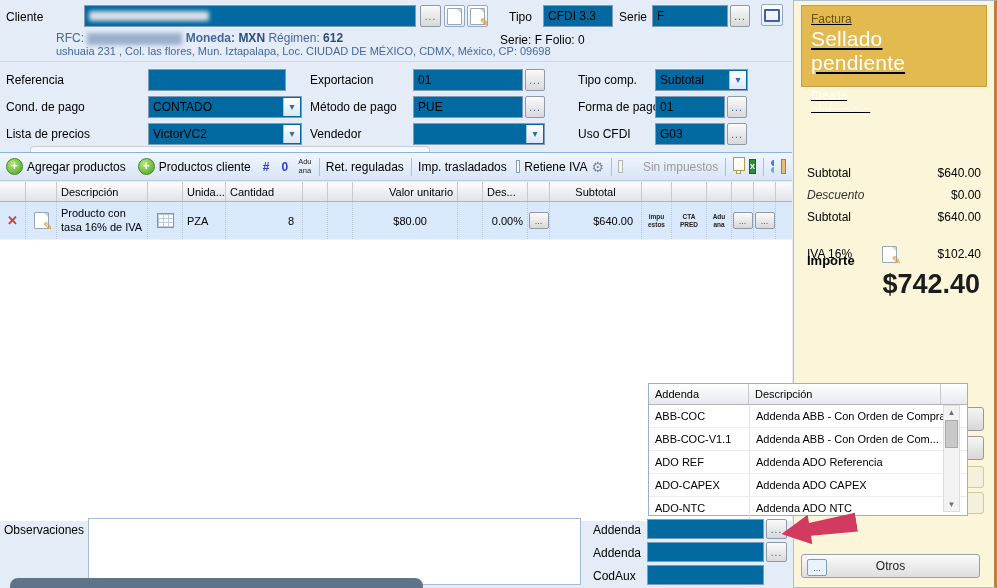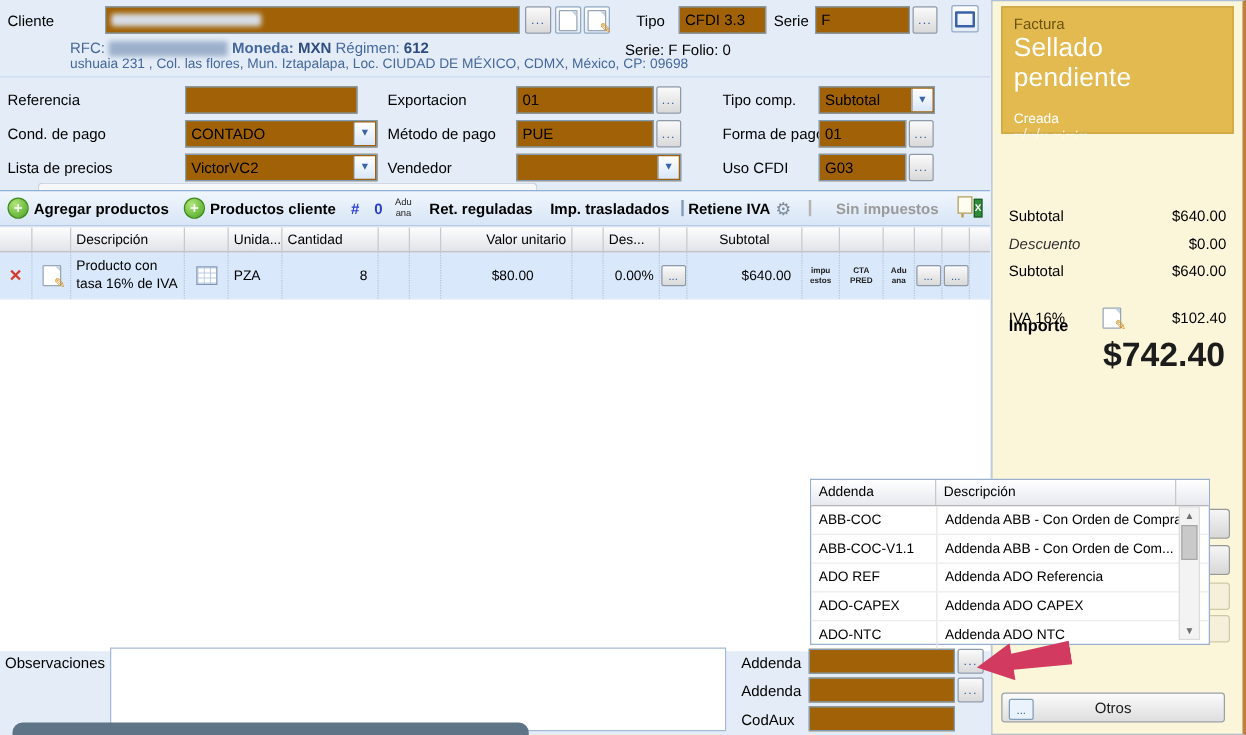--- a/index.html
+++ b/index.html
@@ -1,20 +1,20 @@
 <!DOCTYPE html>
 <html><head>
 <meta charset="utf-8">
 <style>
   html,body{margin:0;padding:0;}
   #app{position:relative;width:997px;height:588px;background:#e4ecf7;
        font-family:"Liberation Sans",sans-serif;font-size:12px;color:#000;overflow:hidden;}
   .abs{position:absolute;}
   .lbl{position:absolute;font-size:12px;color:#000;white-space:nowrap;}
-  .inp{position:absolute;background:#a16207;border:1px solid #7f9db9;box-sizing:border-box;
+  .inp{position:absolute;background:#0369a1;border:1px solid #7f9db9;box-sizing:border-box;
        font-size:12px;padding:2px 4px;display:flex;align-items:center;white-space:nowrap;overflow:hidden;}
   .dots{position:absolute;background:linear-gradient(#fafafa,#d9d9d9);border:1px solid #8f9aa8;
         border-radius:2px;box-sizing:border-box;display:flex;align-items:center;justify-content:center;
         font-size:10px;color:#2d5a9e;letter-spacing:1px;cursor:default;}
   .combo{padding-right:18px;}
   .combo .arrow{position:absolute;right:1px;top:1px;bottom:1px;width:16px;
         background:linear-gradient(#ffffff,#d9e7f9);border-left:1px solid #aac2e0;
         display:flex;align-items:center;justify-content:center;}
   .combo .arrow::before{content:"▾";font-size:10px;color:#3a65a8;line-height:1;}
   .blue{color:#44689d;}
@@ -25,21 +25,21 @@
         border-radius:2px;box-sizing:border-box;display:flex;align-items:center;justify-content:center;}
   .doc-ico{position:relative;width:13px;height:15px;background:#fff;border:1px solid #98a6b8;border-radius:1px;}
   .doc-ico::before{content:"";position:absolute;right:0;top:0;width:0;height:0;
         border-style:solid;border-width:0 4px 4px 0;border-color:transparent #c7d3e2 transparent transparent;}
   .doc-ico.pencil::after{content:"✎";position:absolute;right:-5px;bottom:-5px;font-size:11px;color:#d8901c;}
   .ico-expand{width:12px;height:9px;border:2px solid #3b62a8;border-radius:1px;}
   
   .tbar{position:absolute;left:0;top:152px;width:792px;height:29px;box-sizing:border-box;
         background:linear-gradient(#f0f6fd,#d8e5f6);border-top:1px solid #8fb0d8;border-bottom:1px solid #b6cce6;
         display:flex;align-items:center;padding:0 6px;}
-  .tbar .titem{display:flex;align-items:center;font-size:12px;white-space:nowrap;font-weight:bold;}
+  .tbar .titem{display:flex;align-items:center;font-size:12px;white-space:nowrap;}
   .plus{width:15px;height:15px;border-radius:50%;background:radial-gradient(circle at 35% 30%,#b2e57d,#49a41e);
         border:1px solid #3c8a1a;color:#fff;display:flex;align-items:center;justify-content:center;
         font-size:12px;font-weight:bold;line-height:1;}
   .plus::before{content:"+";margin-top:-1px;}
   .sep{width:1px;height:18px;background:#aebfd8;margin:0 7px;}
   .stack2{display:flex;flex-direction:column;font-size:7.5px;line-height:1.1;text-align:center;color:#222;}
   .cbx{width:13px;height:13px;background:#fff;border:1px solid #7f9db9;box-sizing:border-box;}
   .cbx.dis{background:#f3f3f3;border-color:#b4b4b4;}
   .gray{color:#9a9a9a;}
   .ico-gear::before{content:"⚙";font-size:14px;color:#7d8a99;}
@@ -73,22 +73,22 @@
         linear-gradient(#b9c9de 1px,transparent 1px),linear-gradient(90deg,#b9c9de 1px,transparent 1px);
         background-size:5px 4px;}
   .ministack{display:flex;flex-direction:column;font-size:6.5px;line-height:1.15;text-align:center;
         color:#222;font-weight:bold;}
   .mini-dots{width:18px;height:15px;background:linear-gradient(#fafafa,#d9d9d9);border:1px solid #8f9aa8;
         border-radius:2px;display:flex;align-items:center;justify-content:center;font-size:9px;color:#2d5a9e;}
   .whitearea{position:absolute;left:0;top:240px;width:792px;height:281px;background:#fff;}
   
   .panel{position:absolute;left:793px;top:0;width:204px;height:588px;background:#fbf5d9;
         border:1px solid #aebfd4;border-right:3px solid #c17f3f;box-sizing:border-box;z-index:1;}
-  .goldbox{position:absolute;left:7px;top:4px;width:186px;height:102px;background:#e3ba50;
-        border:1px solid #c79f3d;box-sizing:border-box;padding:6px 9px;}
+  .goldbox{position:absolute;left:7px;top:4px;width:186px;height:82px;background:#e3ba50;
+        border:1px solid #c79f3d;box-sizing:border-box;padding:6px 9px;text-decoration:underline;}
   .g-doc{font-size:12px;color:#6b530e;}
   .g-status{font-size:21px;color:#fff;margin-top:1px;letter-spacing:0.2px;}
   .g-created{font-size:11px;color:#fff;margin-top:14px;}
   .g-date{font-size:11px;color:rgba(255,255,255,0.85);}
   .trow{position:absolute;left:13px;right:13px;height:20px;display:flex;justify-content:space-between;
         align-items:center;font-size:12px;}
   .big-total{position:absolute;right:14px;font-size:27px;font-weight:bold;color:#1c1c1c;}
   .btn{position:absolute;box-sizing:border-box;border-radius:3px;display:flex;align-items:center;
         justify-content:center;font-size:12px;}
   .btn.enabled{background:linear-gradient(#fbfbfb,#dedede);border:1px solid #98a0aa;color:#1c1c1c;}

